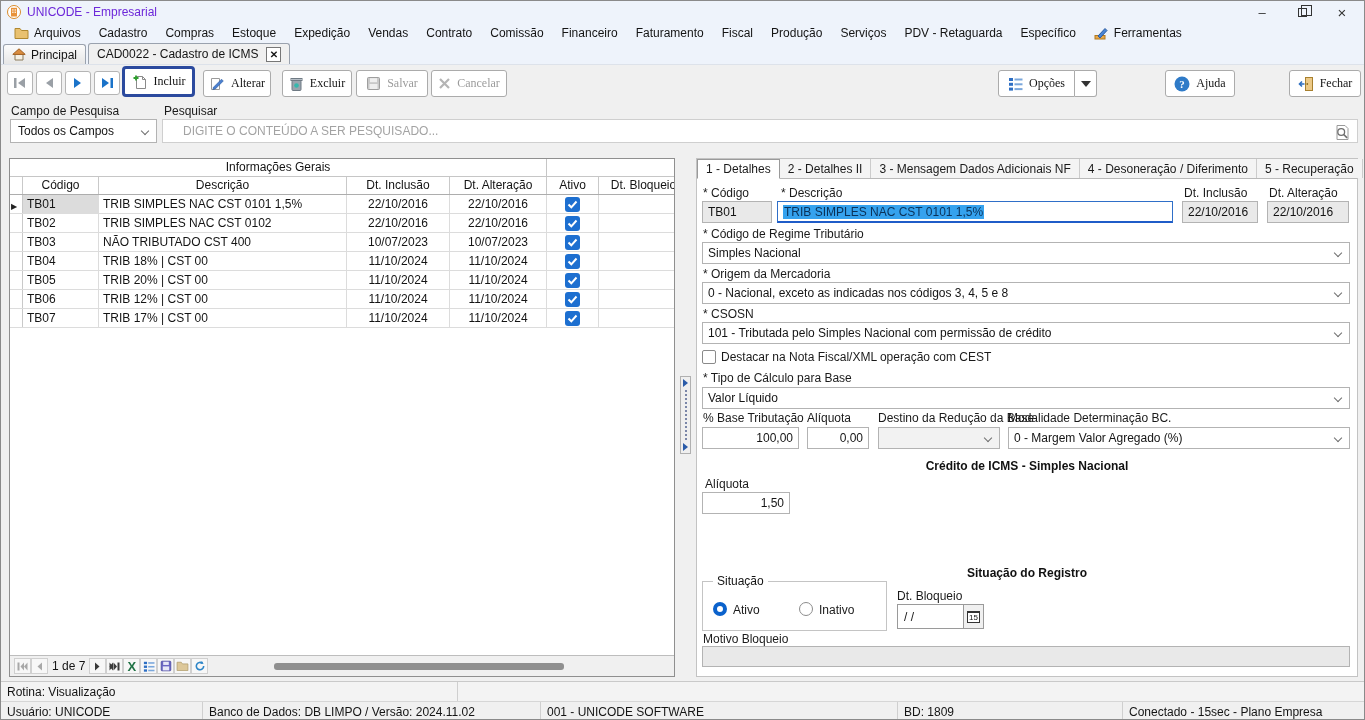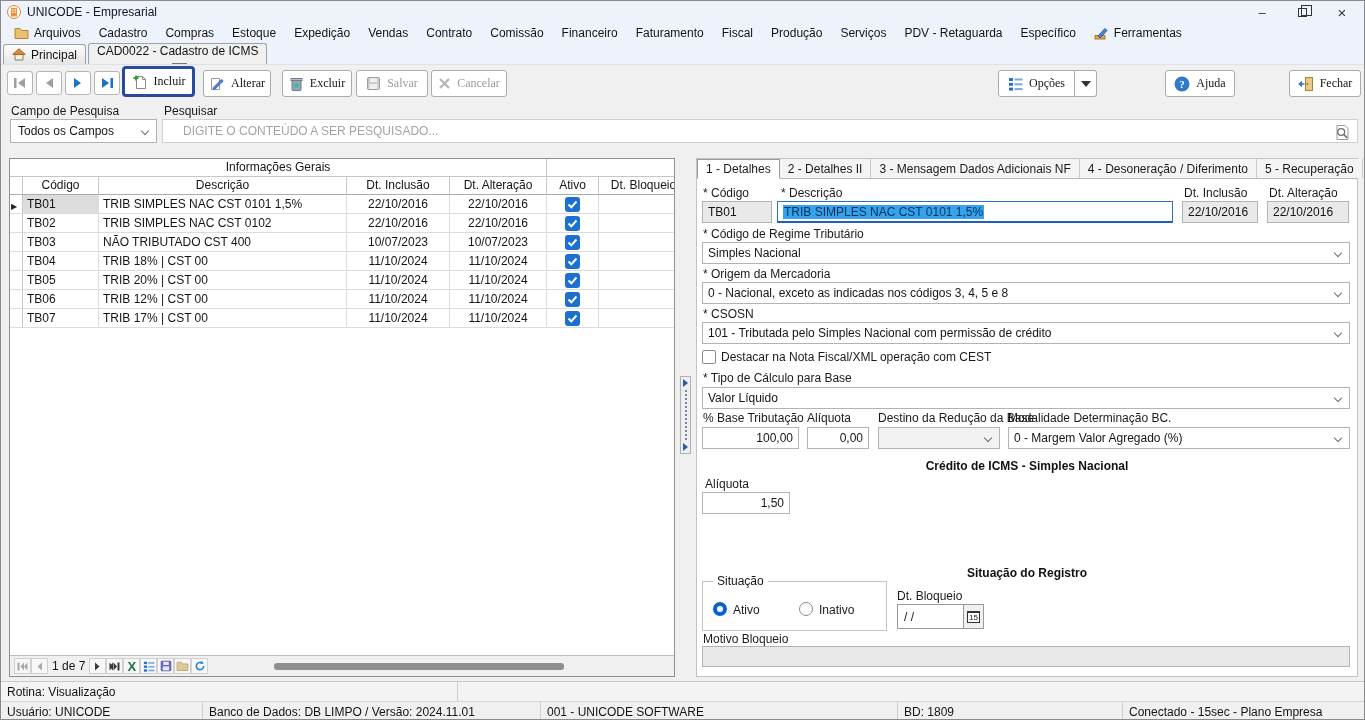--- a/index.html
+++ b/index.html
@@ -4,40 +4,40 @@
 <style>
   * { box-sizing: border-box; margin: 0; padding: 0; }
   html,body { background:#d9d9d9; }
   body { font-family: "Liberation Sans", sans-serif; }
   .screen { position:relative; width:1365px; height:720px; background:#f0f0f0; overflow:hidden;
             font-size:12px; color:#141414; border:1px solid #8a8a8a; }
 
   
   .titlebar { position:absolute; left:0; top:0; width:100%; height:22px; background:#eef3fb;
               display:flex; align-items:center; gap:6px; padding-left:6px; }
-  .titlebar .title { font-size:12px; color:#0f172a; }
+  .titlebar .title { font-size:12px; color:#6d28d9; }
   .win-controls { position:absolute; right:2px; top:0; height:22px; display:flex; }
   .win-btn { width:40px; height:22px; display:flex; align-items:center; justify-content:center;
              color:#333; font-size:13px; }
   .restore-glyph { position:relative; width:9px; height:9px; border:1px solid #333; background:#eef3fb; }
   .restore-glyph:before { content:""; position:absolute; left:2px; top:-4px; width:9px; height:9px;
              border:1px solid #333; }
 
   
   .menubar { position:absolute; left:0; top:22px; width:100%; height:20px; background:#eef3fb;
              display:flex; align-items:center; padding-left:4px; }
   .menu-item { display:flex; align-items:center; gap:5px; padding:0 9px; height:20px; white-space:nowrap; }
 
   
   .tabbar { position:absolute; left:0; top:42px; width:100%; height:21px; background:#eef3fb;
             display:flex; align-items:flex-end; padding-left:2px; }
   .doc-tab { height:20px; display:flex; align-items:center; gap:5px; padding:0 8px;
              border:1px solid #9aa2ae; border-bottom:none; border-radius:3px 3px 0 0;
              background:linear-gradient(#fcfcfc,#e6e6e6); margin-right:2px; white-space:nowrap; }
-  .doc-tab.active { background:#f0f0f0; height:21px;flex-direction:column; }
+  .doc-tab.active { background:#f0f0f0; height:21px; }
   .tab-close { width:15px; height:15px; border:1px solid #777; background:#fff; display:flex;
                align-items:center; justify-content:center; font-size:10px; font-weight:bold; margin-left:3px; }
 
   
   .toolbar { position:absolute; left:0; top:63px; width:100%; height:34px; background:#f0f0f0;
              border-top:1px solid #dde2ea;font-family:Liberation Serif, serif; }
   .navbtn { position:absolute; top:6px; width:26px; height:24px; background:#fff;
             border:1px solid #b5b5b5; border-radius:3px; display:flex; align-items:center; justify-content:center; }
   .tbtn { position:absolute; top:5px; height:27px; background:#fff; border:1px solid #ababab;
           border-radius:3px; display:flex; align-items:center; justify-content:center; gap:6px; padding:0 8px; }
@@ -684,19 +684,19 @@
 
     </div>
   </div>
 
   <div class="status-a">
     <div class="st-cell" style="width:457px;">Rotina: Visualização</div>
     <div class="st-cell" style="flex:1; border-right:none;"></div>
   </div>
   <div class="status-b">
     <div class="st-cell" style="width:202px;">Usuário: UNICODE</div>
-    <div class="st-cell" style="width:338px;">Banco de Dados: DB LIMPO / Versão: 2024.11.01</div>
+    <div class="st-cell" style="width:338px;">Banco de Dados: DB LIMPO / Versão: 2024.11.02</div>
     <div class="st-cell" style="width:357px;">001 - UNICODE SOFTWARE</div>
     <div class="st-cell" style="width:225px;">BD: 1809</div>
     <div class="st-cell" style="flex:1; border-right:none;">Conectado - 15sec  -  Plano Empresa</div>
   </div>
 
 </div>
 
 </body></html>

